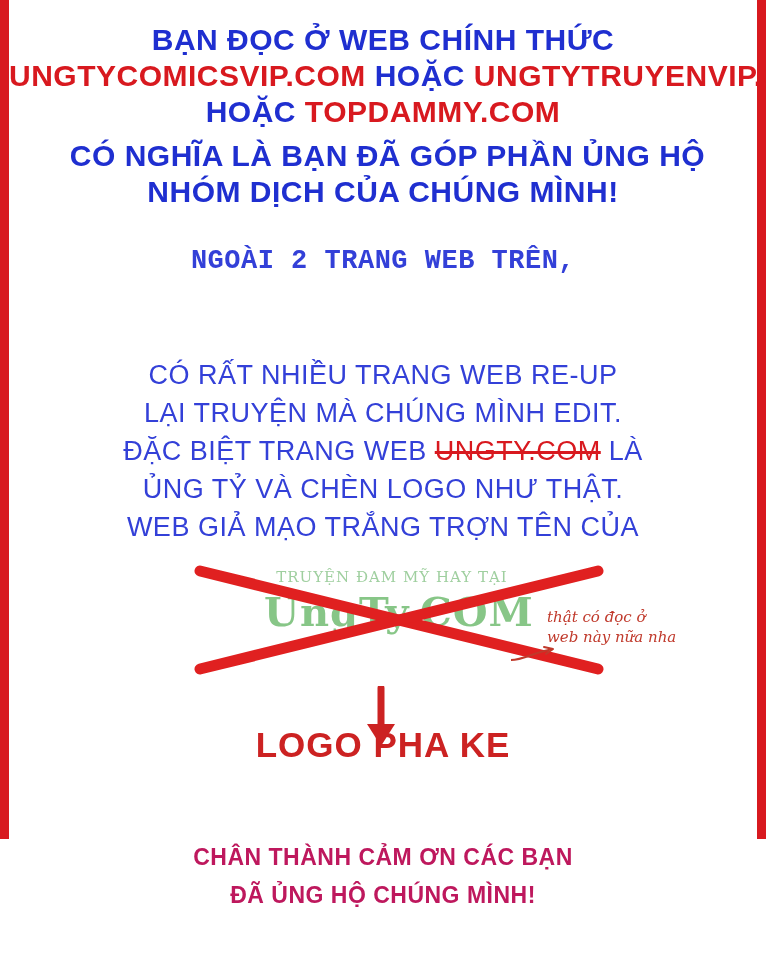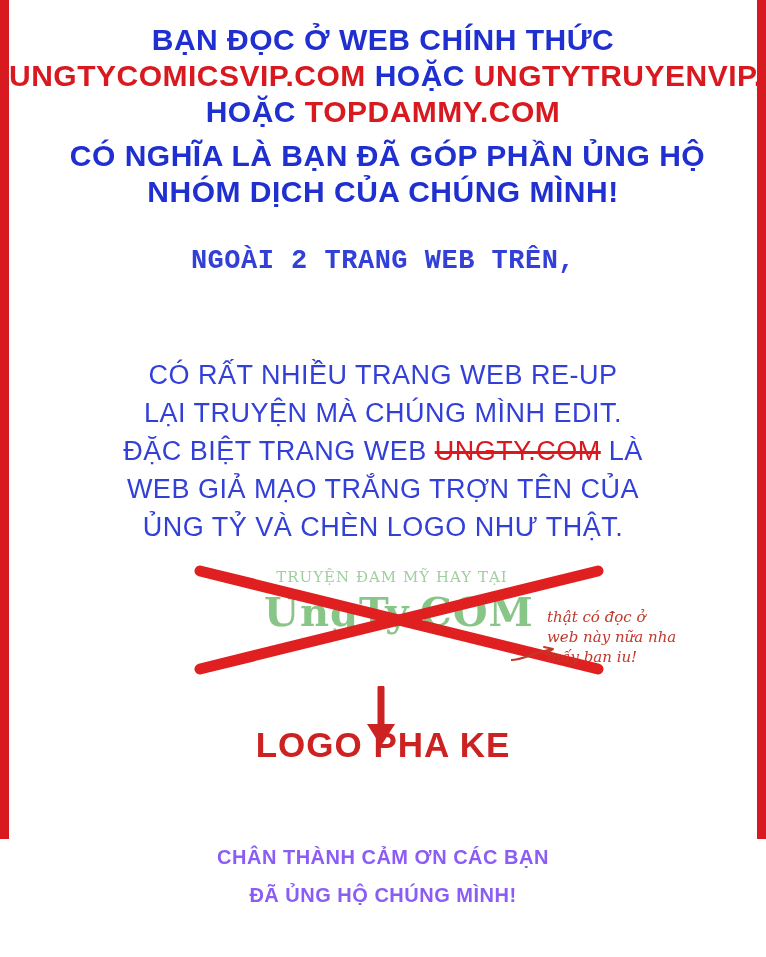--- a/index.html
+++ b/index.html
@@ -187,22 +187,22 @@
   }
 
   
   #thanks-block {
     position: absolute;
     top: 838px;
     left: 0;
     right: 0;
   }
   #thanks-block .line {
-    color: #8b5cf6;
-    font-size: 20px;
+    color: #be185d;
+    font-size: 23px;
     font-weight: bold;
     line-height: 38px;
     text-transform: uppercase;
   }
 </style>
 </head>
 <body>
 
 <div class="page">
   <div class="inner">
@@ -216,22 +216,22 @@
     </div>
 
     <div class="block" id="note-block">
       <span class="line">Ngoài 2 trang web trên,</span>
     </div>
 
     <div class="block" id="warn-block">
       <span class="line">Có rất nhiều trang web re-up</span>
       <span class="line">lại truyện mà chúng mình edit.</span>
       <span class="line"><span>Đặc biệt trang web </span><span class="strike">ungty.com</span><span> là</span></span>
+      <span class="line">Ủng Tỷ và chèn logo như thật.</span>
       <span class="line">web giả mạo trắng trợn tên của</span>
-      <span class="line">Ủng Tỷ và chèn logo như thật.</span>
     </div>
 
     <div id="fake-logo-area">
       <div id="fake-logo-wrap">
         <div id="fake-logo-top">TRUYỆN ĐAM MỸ HAY TẠI</div>
         <div id="fake-logo-main">UngTy.COM</div>
       </div>
     </div>
 
     <svg id="cross-x" viewBox="0 0 410 110" xmlns="http://www.w3.org/2000/svg">
@@ -240,21 +240,20 @@
     </svg>
 
     <svg id="hand-arrow" viewBox="0 0 50 24" xmlns="http://www.w3.org/2000/svg">
       <path d="M2 20 C 14 20, 26 12, 44 9" stroke="#c0392b" stroke-width="2" fill="none"></path>
       <path d="M44 9 L 35 7 M44 9 L 37 14" stroke="#c0392b" stroke-width="2" fill="none" stroke-linecap="round"></path>
     </svg>
 
     <div id="hand-note">
       <div>thật có đọc ở</div>
       <div>web này nữa nha</div>
-      <div>mấy bạn iu!</div>
     </div>
 
     <svg id="down-arrow" viewBox="0 0 40 62" xmlns="http://www.w3.org/2000/svg">
       <line x1="20" y1="2" x2="20" y2="44" stroke="#cc2222" stroke-width="7" stroke-linecap="round"></line>
       <path d="M20 60 L 6 38 L 34 38 Z" fill="#cc2222"></path>
     </svg>
 
     <div id="fake-label">
       <span class="line">LOGO PHA KE</span>
     </div>

